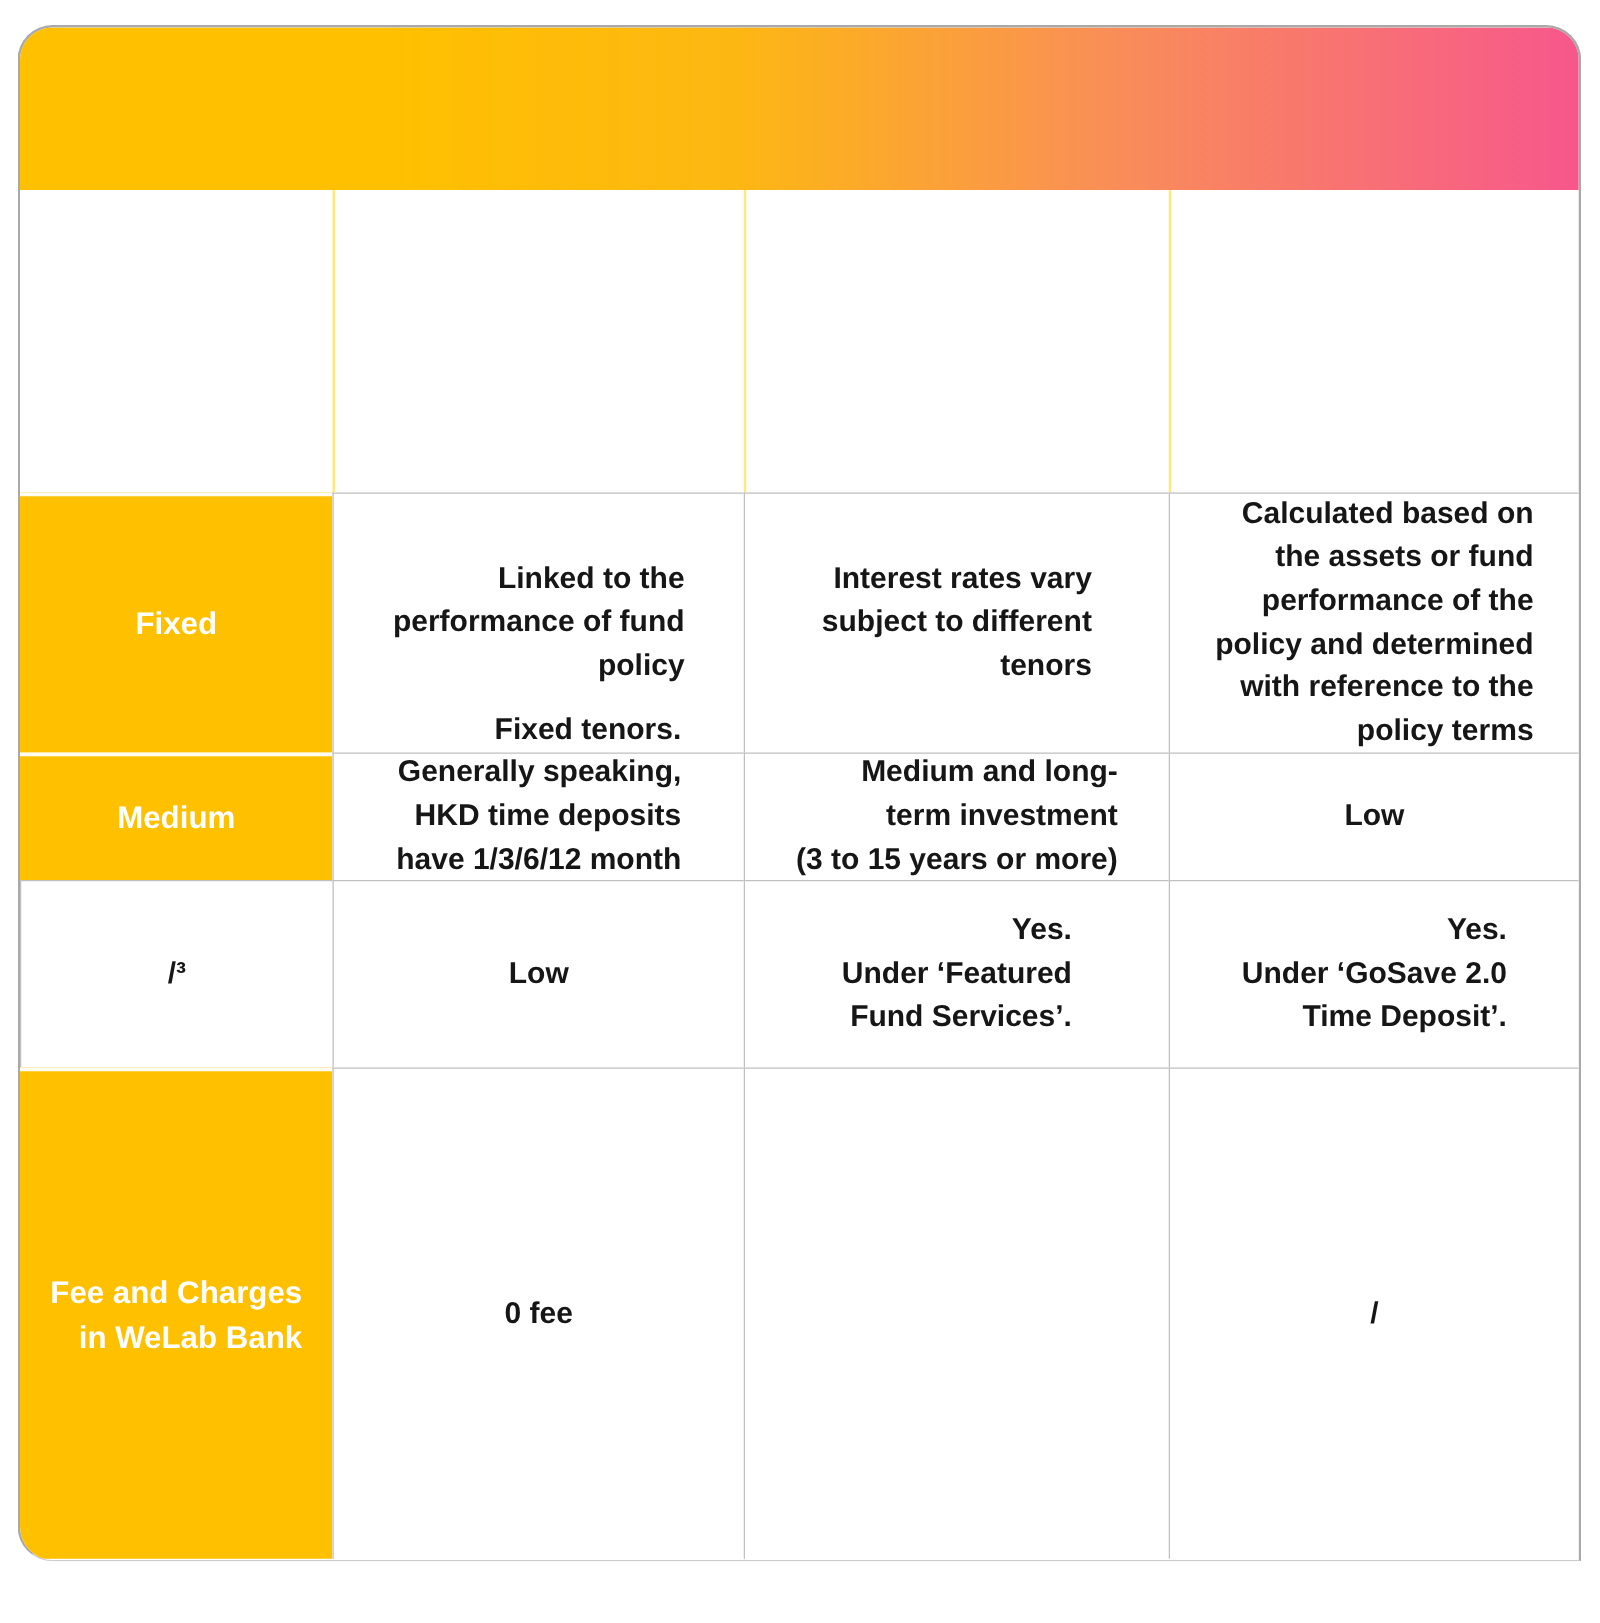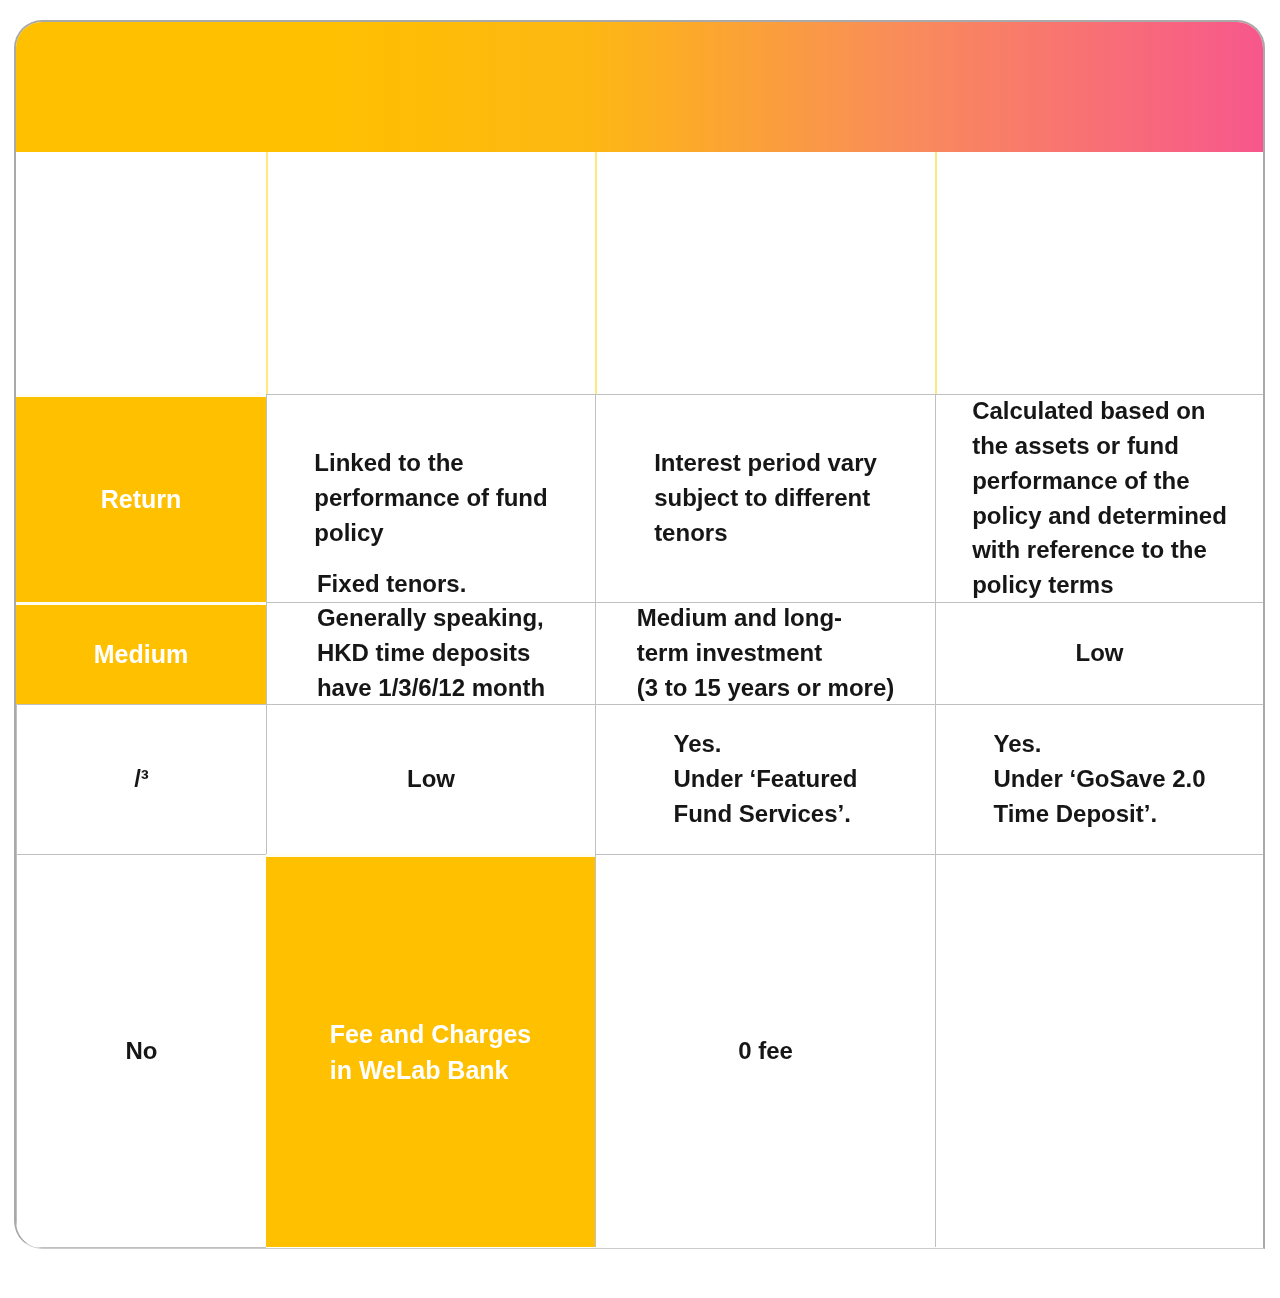--- a/index.html
+++ b/index.html
@@ -25,21 +25,21 @@
   .hdr-bg {
     grid-area: 1 / 1 / 2 / 5;
     background: linear-gradient(90deg,
       #FFC000 0%, #FFC000 24%,
       #FDB713 46%, #F98E58 70%, #F7578C 100%);
   }
   .cell {
     display: flex;
     align-items: center;
     justify-content: center;
-    text-align: left;
+    text-align: right;
     white-space: pre-line;
     position: relative;
     z-index: 1;
   }
   .hd {
     color: #ffffff;
     font-weight: bold;
     font-size: 25px;
     background: transparent;
   }
@@ -67,25 +67,25 @@
 <body>
 
 <div class="tbl">
   <div class="hdr-bg"></div>
 
   <div class="cell hd"></div>
   <div class="cell hd sep">Money Market Fund</div>
   <div class="cell hd sep">Time Deposit</div>
   <div class="cell hd sep">Savings Insurance Plan</div>
 
-  <div class="cell lbl">Return</div>
+  <div class="cell lbl">Fixed</div>
   <div class="cell bd">Linked to the
 performance of fund
 policy</div>
-  <div class="cell bd">Interest period vary
+  <div class="cell bd">Interest rates vary
 subject to different
 tenors</div>
   <div class="cell bd">Calculated based on
 the assets or fund
 performance of the
 policy and determined
 with reference to the
 policy terms</div>
 
   <div class="cell lbl">Medium</div>
@@ -101,21 +101,20 @@
   <div class="cell bd">Low</div>
   <div class="cell bd">/³</div>
   <div class="cell bd">Low</div>
 
   <div class="cell bd">Yes.
 Under ‘Featured
 Fund Services’.</div>
   <div class="cell bd">Yes.
 Under ‘GoSave 2.0
 Time Deposit’.</div>
-  <div class="cell bd">No</div>
 
   <div class="cell lbl">Fee and Charges
 in WeLab Bank</div>
   <div class="cell bd">0 fee</div>
   <div class="cell bd">
     
   </div>
   <div class="cell bd">/</div>
 </div>
 

